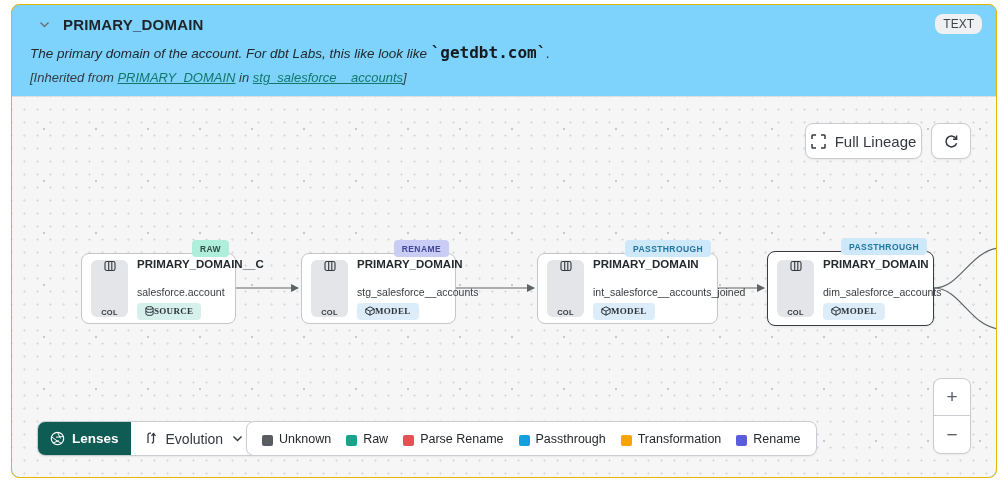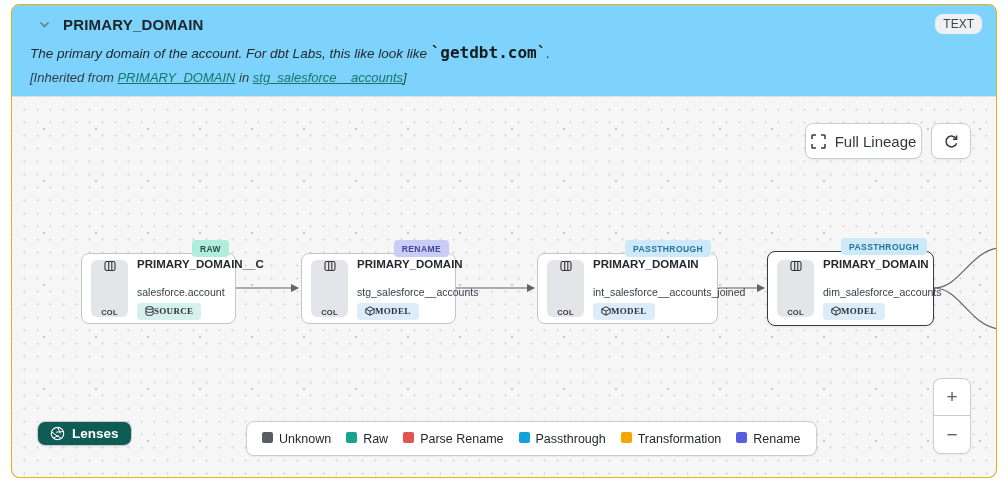--- a/index.html
+++ b/index.html
@@ -65,33 +65,33 @@
   .node-title { font-size:11.5px; font-weight:700; color:#24292e; }
   .node-sub { font-size:10.5px; color:#383d43; margin-top:16px; }
   .res-badge {
     margin-top:5px; display:flex; align-items:center; height:17px; padding:0 8px;
     border-radius:4px; font-size:9px; font-weight:700; letter-spacing:.3px; color:#2e333a;font-family:Liberation Serif, serif;
   }
   .res-source { background:#d6f0ec; }
   .res-model { background:#dcedf9;justify-content:flex-end; }
   
   .lens-pill {
-    position:absolute; left:25px; top:324px; height:25px; display:flex; align-items:stretch;
+    position:absolute; left:25px; top:324px; height:35px; display:flex; align-items:stretch;
     border:1px solid #c9ccd0; border-radius:8px; overflow:hidden; background:#fff; box-shadow:0 1px 2px rgba(20,20,40,.06);
   }
   .lens-seg {
     background:#0e5c54; color:#fff; display:flex; align-items:center; gap:7px; padding:0 12px;
     font-size:13.5px; font-weight:600; cursor:pointer;
   }
   .lens-select { display:flex; align-items:center; gap:9px; padding:0 13px; font-size:14px; color:#33383e; cursor:pointer; }
   .legend {
     position:absolute; left:234px; top:324px; height:35px; display:flex; align-items:center; gap:15px;
     background:#fff; border:1px solid #c9ccd0; border-radius:8px; padding:0 15px; box-shadow:0 1px 2px rgba(20,20,40,.06);
   }
-  .leg-item { display:flex; align-items:flex-start; gap:6px; font-size:12.5px; color:#24282c; }
+  .leg-item { display:flex; align-items:flex-end; gap:6px; font-size:12.5px; color:#24282c; }
   .leg-sq { width:11px; height:11px; border-radius:2px; }
   svg { display:block; }
 </style>
 </head>
 <body>
 
 <div class="panel">
 
   <div class="hdr">
     <div class="title-row">
@@ -228,20 +228,32 @@
     </div>
 
     <div class="lens-pill">
       <div class="lens-seg">
         <svg width="15" height="15" viewBox="0 0 15 15">
           <circle cx="7.5" cy="7.5" r="6.2" fill="none" stroke="#fff" stroke-width="1.2"></circle>
           <path d="M7.5,1.3 L10.5,7.5 M13.2,5.5 L6,6.2 M11.5,12.5 L5.8,9 M3,12 L8.8,9.6 M1.5,5.8 L6.3,9.3" fill="none" stroke="#fff" stroke-width="1"></path>
         </svg>
         <span>Lenses</span>
       </div>
+      <div class="lens-select">
+        <svg width="13" height="15" viewBox="0 0 13 15">
+          <path d="M4,12 V4.2 M4,4.2 Q4,2.2 6,2.2 H7" fill="none" stroke="#33383e" stroke-width="1.3"></path>
+          <polyline points="2,10 4,12.4 6,10" fill="none" stroke="#33383e" stroke-width="1.3" transform="translate(0,-9) scale(1,-1) translate(0,-13)"></polyline>
+          <path d="M9.5,2.5 V10 Q9.5,12 7.8,12" fill="none" stroke="#33383e" stroke-width="1.3"></path>
+          <polyline points="7.5,4.8 9.5,2.4 11.5,4.8" fill="none" stroke="#33383e" stroke-width="1.3"></polyline>
+        </svg>
+        <span>Evolution</span>
+        <svg width="11" height="7" viewBox="0 0 11 7">
+          <polyline points="1.5,1.5 5.5,5.5 9.5,1.5" fill="none" stroke="#33383e" stroke-width="1.4"></polyline>
+        </svg>
+      </div>
     </div>
 
     <div class="legend">
       <div class="leg-item">
           <span class="leg-sq" style="background-color: rgb(89, 93, 98);"></span>
           <span>Unknown</span>
         </div>
       <div class="leg-item">
           <span class="leg-sq" style="background-color: rgb(22, 165, 138);"></span>
           <span>Raw</span>

